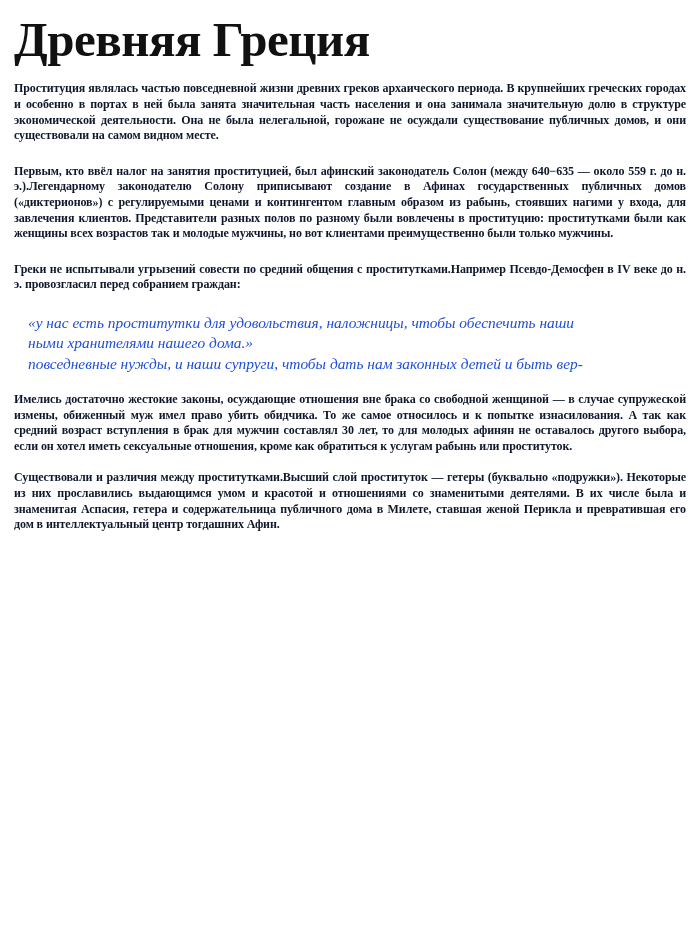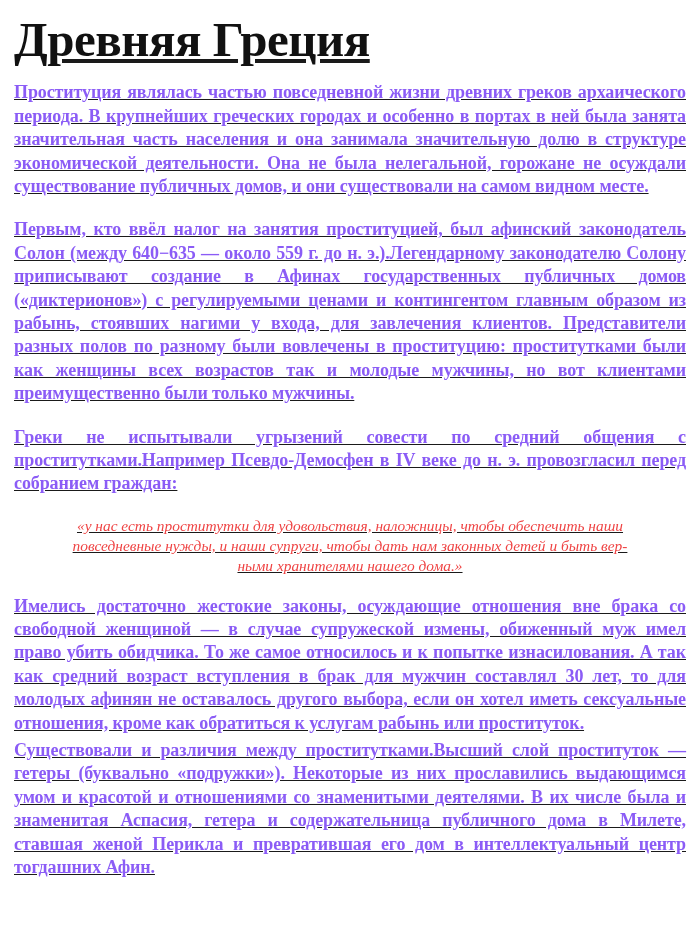--- a/index.html
+++ b/index.html
@@ -13,51 +13,49 @@
     overflow: hidden;
     font-family: "Liberation Serif", serif;
     color: #1a1a1a;
   }
   .page {
     width: 700px;
     height: 915px;
     box-sizing: border-box;
     padding: 14px 14px 0 14px;
     position: relative;
-    text-decoration: underline;
   }
   .doc-title {
     font-family: "Liberation Serif", serif;
     font-weight: bold;
     font-size: 49px;
     line-height: 1.05;
     letter-spacing: -0.5px;
     margin: 0 0 16px 0;
     color: #111111;
   }
   .para {
     font-family: "Liberation Serif", serif;
     font-weight: bold;
-    font-size: 18px;
+    font-size: 12px;
     line-height: 1.30;
     text-align: justify;
-    margin: 4px 0 20px 0;
-    color: #8b5cf6;
+    margin: 16px 0 20px 0;
+    color: #0f172a;
     letter-spacing: -0.1px;
   }
   .para.tight {
     margin-bottom: 0;
   }
   .quote {
     font-family: "Liberation Serif", serif;
     font-style: italic;
     font-size: 15.4px;
     line-height: 1.32;
-    text-align: center;
-    color: #ef4444;
+    color: #1d4ed8;
     margin: 0 0 18px 0;
     padding: 0 14px;
   }
   .quote .ln {
     display: block;
   }
 </style>
 </head>
 <body>
 
@@ -66,21 +64,21 @@
   <h1 class="doc-title">Древняя Греция</h1>
 
   <p class="para">Проституция являлась частью повседневной жизни древних греков архаического периода. В крупнейших греческих городах и особенно в портах в ней была занята значительная часть населения и она занимала значительную долю в структуре экономической деятельности. Она не была нелегальной, горожане не осуждали существование публичных домов, и они существовали на самом видном месте.</p>
 
   <p class="para">Первым, кто ввёл налог на занятия проституцией, был афинский законодатель Солон (между 640−635 — около 559 г. до н. э.).Легендарному законодателю Солону приписывают создание в Афинах государственных публичных домов («диктерионов») с регулируемыми ценами и контингентом главным образом из рабынь, стоявших нагими у входа, для завлечения клиентов. Представители разных полов по разному были вовлечены в проституцию: проститутками были как женщины всех возрастов так и молодые мужчины, но вот клиентами преимущественно были только мужчины.</p>
 
   <p class="para">Греки не испытывали угрызений совести по средний общения с проститутками.Например Псевдо-Демосфен в IV веке до н. э. провозгласил перед собранием граждан:</p>
 
   <div class="quote">
     <span class="ln">«у нас есть проститутки для удовольствия, наложницы, чтобы обеспечить наши</span>
+    <span class="ln">ными хранителями нашего дома.»</span>
     <span class="ln">повседневные нужды, и наши супруги, чтобы дать нам законных детей и быть вер-</span>
-    <span class="ln">ными хранителями нашего дома.»</span>
   </div>
 
   <p class="para tight">Имелись достаточно жестокие законы, осуждающие отношения вне брака со свободной женщиной — в случае супружеской измены, обиженный муж имел право убить обидчика. То же самое относилось и к попытке изнасилования. А так как средний возраст вступления в брак для мужчин составлял 30 лет, то для молодых афинян не оставалось другого выбора, если он хотел иметь сексуальные отношения, кроме как обратиться к услугам рабынь или проституток.</p>
 
   <p class="para tight">Существовали и различия между проститутками.Высший слой проституток — гетеры (буквально «подружки»). Некоторые из них прославились выдающимся умом и красотой и отношениями со знаменитыми деятелями. В их числе была и знаменитая Аспасия, гетера и содержательница публичного дома в Милете, ставшая женой Перикла и превратившая его дом в интеллектуальный центр тогдашних Афин.</p>
 
 </div>
 
 </body></html>

